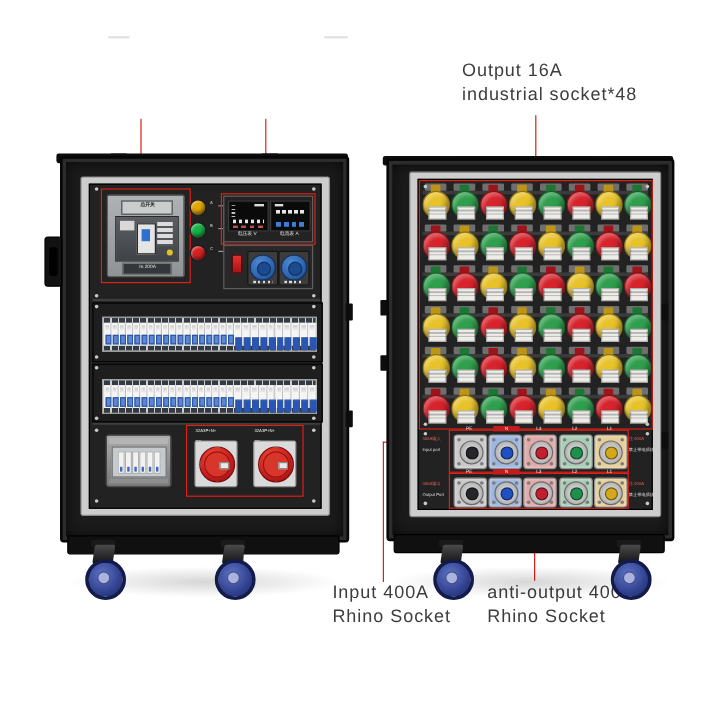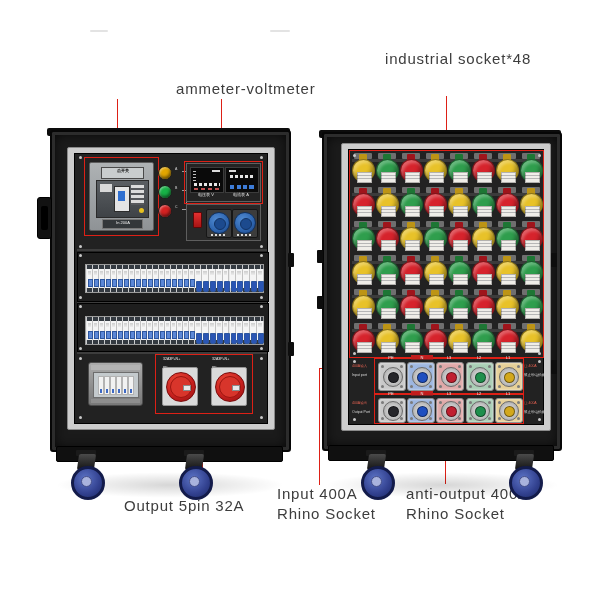--- a/index.html
+++ b/index.html
@@ -108,25 +108,24 @@
   .handle i{position:absolute;left:3px;top:8px;width:7px;height:24px;background:#000;border-radius:2px;display:block;}
 </style>
 </head>
 <body>
 
 <div class="scene">
 
   <div class="faint" style="left:90px;top:30px;width:18px;height:2px;"></div>
   <div class="faint" style="left:270px;top:30px;width:20px;height:2px;"></div>
 
-  <div class="ann" style="left:176px;top:79px;">ammeter-voltmeter</div>
   <div class="ann" style="left:385px;top:49px;">
+    <span style="display:block">Output 16A</span>
     <span style="display:block">industrial socket*48</span>
   </div>
-  <div class="ann" style="left:124px;top:496px;">Output 5pin 32A</div>
   <div class="ann" style="left:277px;top:484px;">
     <span style="display:block">Input 400A</span>
     <span style="display:block">Rhino Socket</span>
   </div>
   <div class="ann" style="left:406px;top:484px;">
     <span style="display:block">anti-output 400A</span>
     <span style="display:block">Rhino Socket</span>
   </div>
 
   <div class="leader" style="left:117px;top:99px;width:1px;height:59px;"></div>

